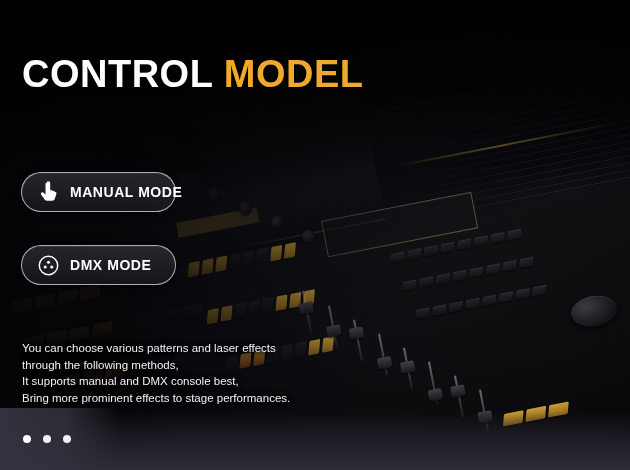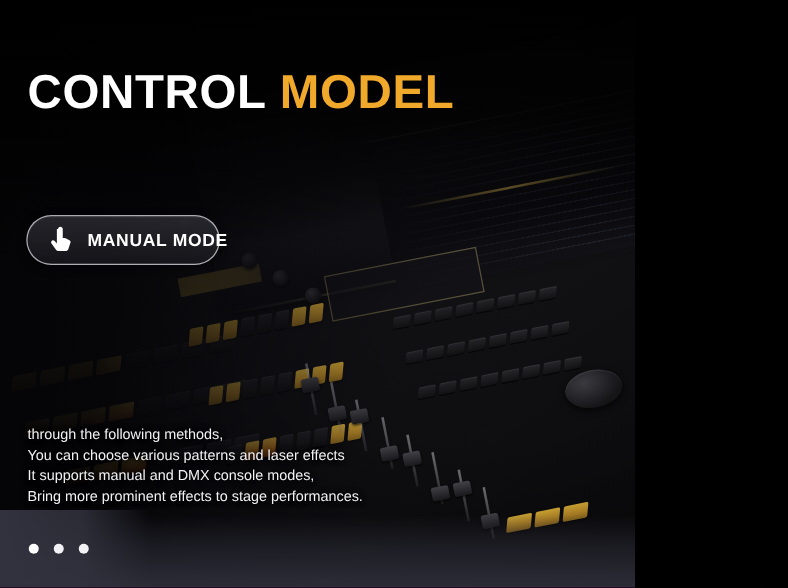--- a/index.html
+++ b/index.html
@@ -6,24 +6,24 @@
     margin: 0;
     padding: 0;
     background: #000;
   }
   body {
     font-family: "Liberation Sans", sans-serif;
   }
 
   #banner {
     position: relative;
-    width: 508px;
+    width: 630px;
     height: 470px;
     overflow: hidden;
-    background: #a21caf;
+    background: #1d4ed8;
   }
 
   
   .photo {
     position: absolute;
     inset: 0;
     overflow: hidden;
     background: #09090b;
   }
 
@@ -479,25 +479,36 @@
     <div class="btn btn-manual">
       <span class="btn-icon">
         <svg width="24" height="24" viewBox="0 0 24 24" aria-hidden="true">
           <path d="M10.4 3.2c0-1.05.85-1.9 1.9-1.9s1.9.85 1.9 1.9v7.1h.95c.45 0 .9.1 1.3.3l3.1 1.5c.75.35 1.1 1.2.85 1.95l-1.7 5.05c-.35 1.05-1.35 1.75-2.45 1.75h-5.3c-.85 0-1.65-.4-2.15-1.1l-3.6-4.9c-.55-.75-.4-1.8.35-2.35.7-.5 1.65-.4 2.2.25l1.75 2V3.2z" fill="#ffffff"></path>
           <path d="M12.3 2.5a.8.8 0 0 0-.8.8v3.3a.8.8 0 0 0 1.6 0V3.3a.8.8 0 0 0-.8-.8z" fill="#cfcfd4" opacity="0"></path>
         </svg>
       </span>
       <span class="btn-label">MANUAL MODE</span>
     </div>
 
+    <div class="btn btn-dmx">
+      <span class="btn-icon">
+        <svg width="23" height="23" viewBox="0 0 24 24" aria-hidden="true">
+          <circle cx="12" cy="12" r="9.6" fill="none" stroke="#ffffff" stroke-width="1.5"></circle>
+          <circle cx="8.6" cy="13.6" r="1.6" fill="#ffffff"></circle>
+          <circle cx="15.4" cy="13.6" r="1.6" fill="#ffffff"></circle>
+          <circle cx="12" cy="8.6" r="1.6" fill="#ffffff"></circle>
+        </svg>
+      </span>
+      <span class="btn-label">DMX MODE</span>
+    </div>
 
     <div class="paragraph">
+      <div>You can choose various patterns and laser effects</div>
       <div>through the following methods,</div>
-      <div>You can choose various patterns and laser effects</div>
-      <div>It supports manual and DMX console modes,</div>
+      <div>It supports manual and DMX console best,</div>
       <div>Bring more prominent effects to stage performances.</div>
     </div>
 
     <div class="dots">
       <span class="dot"></span>
       <span class="dot dim"></span>
       <span class="dot dim"></span>
     </div>
 
   </div>

